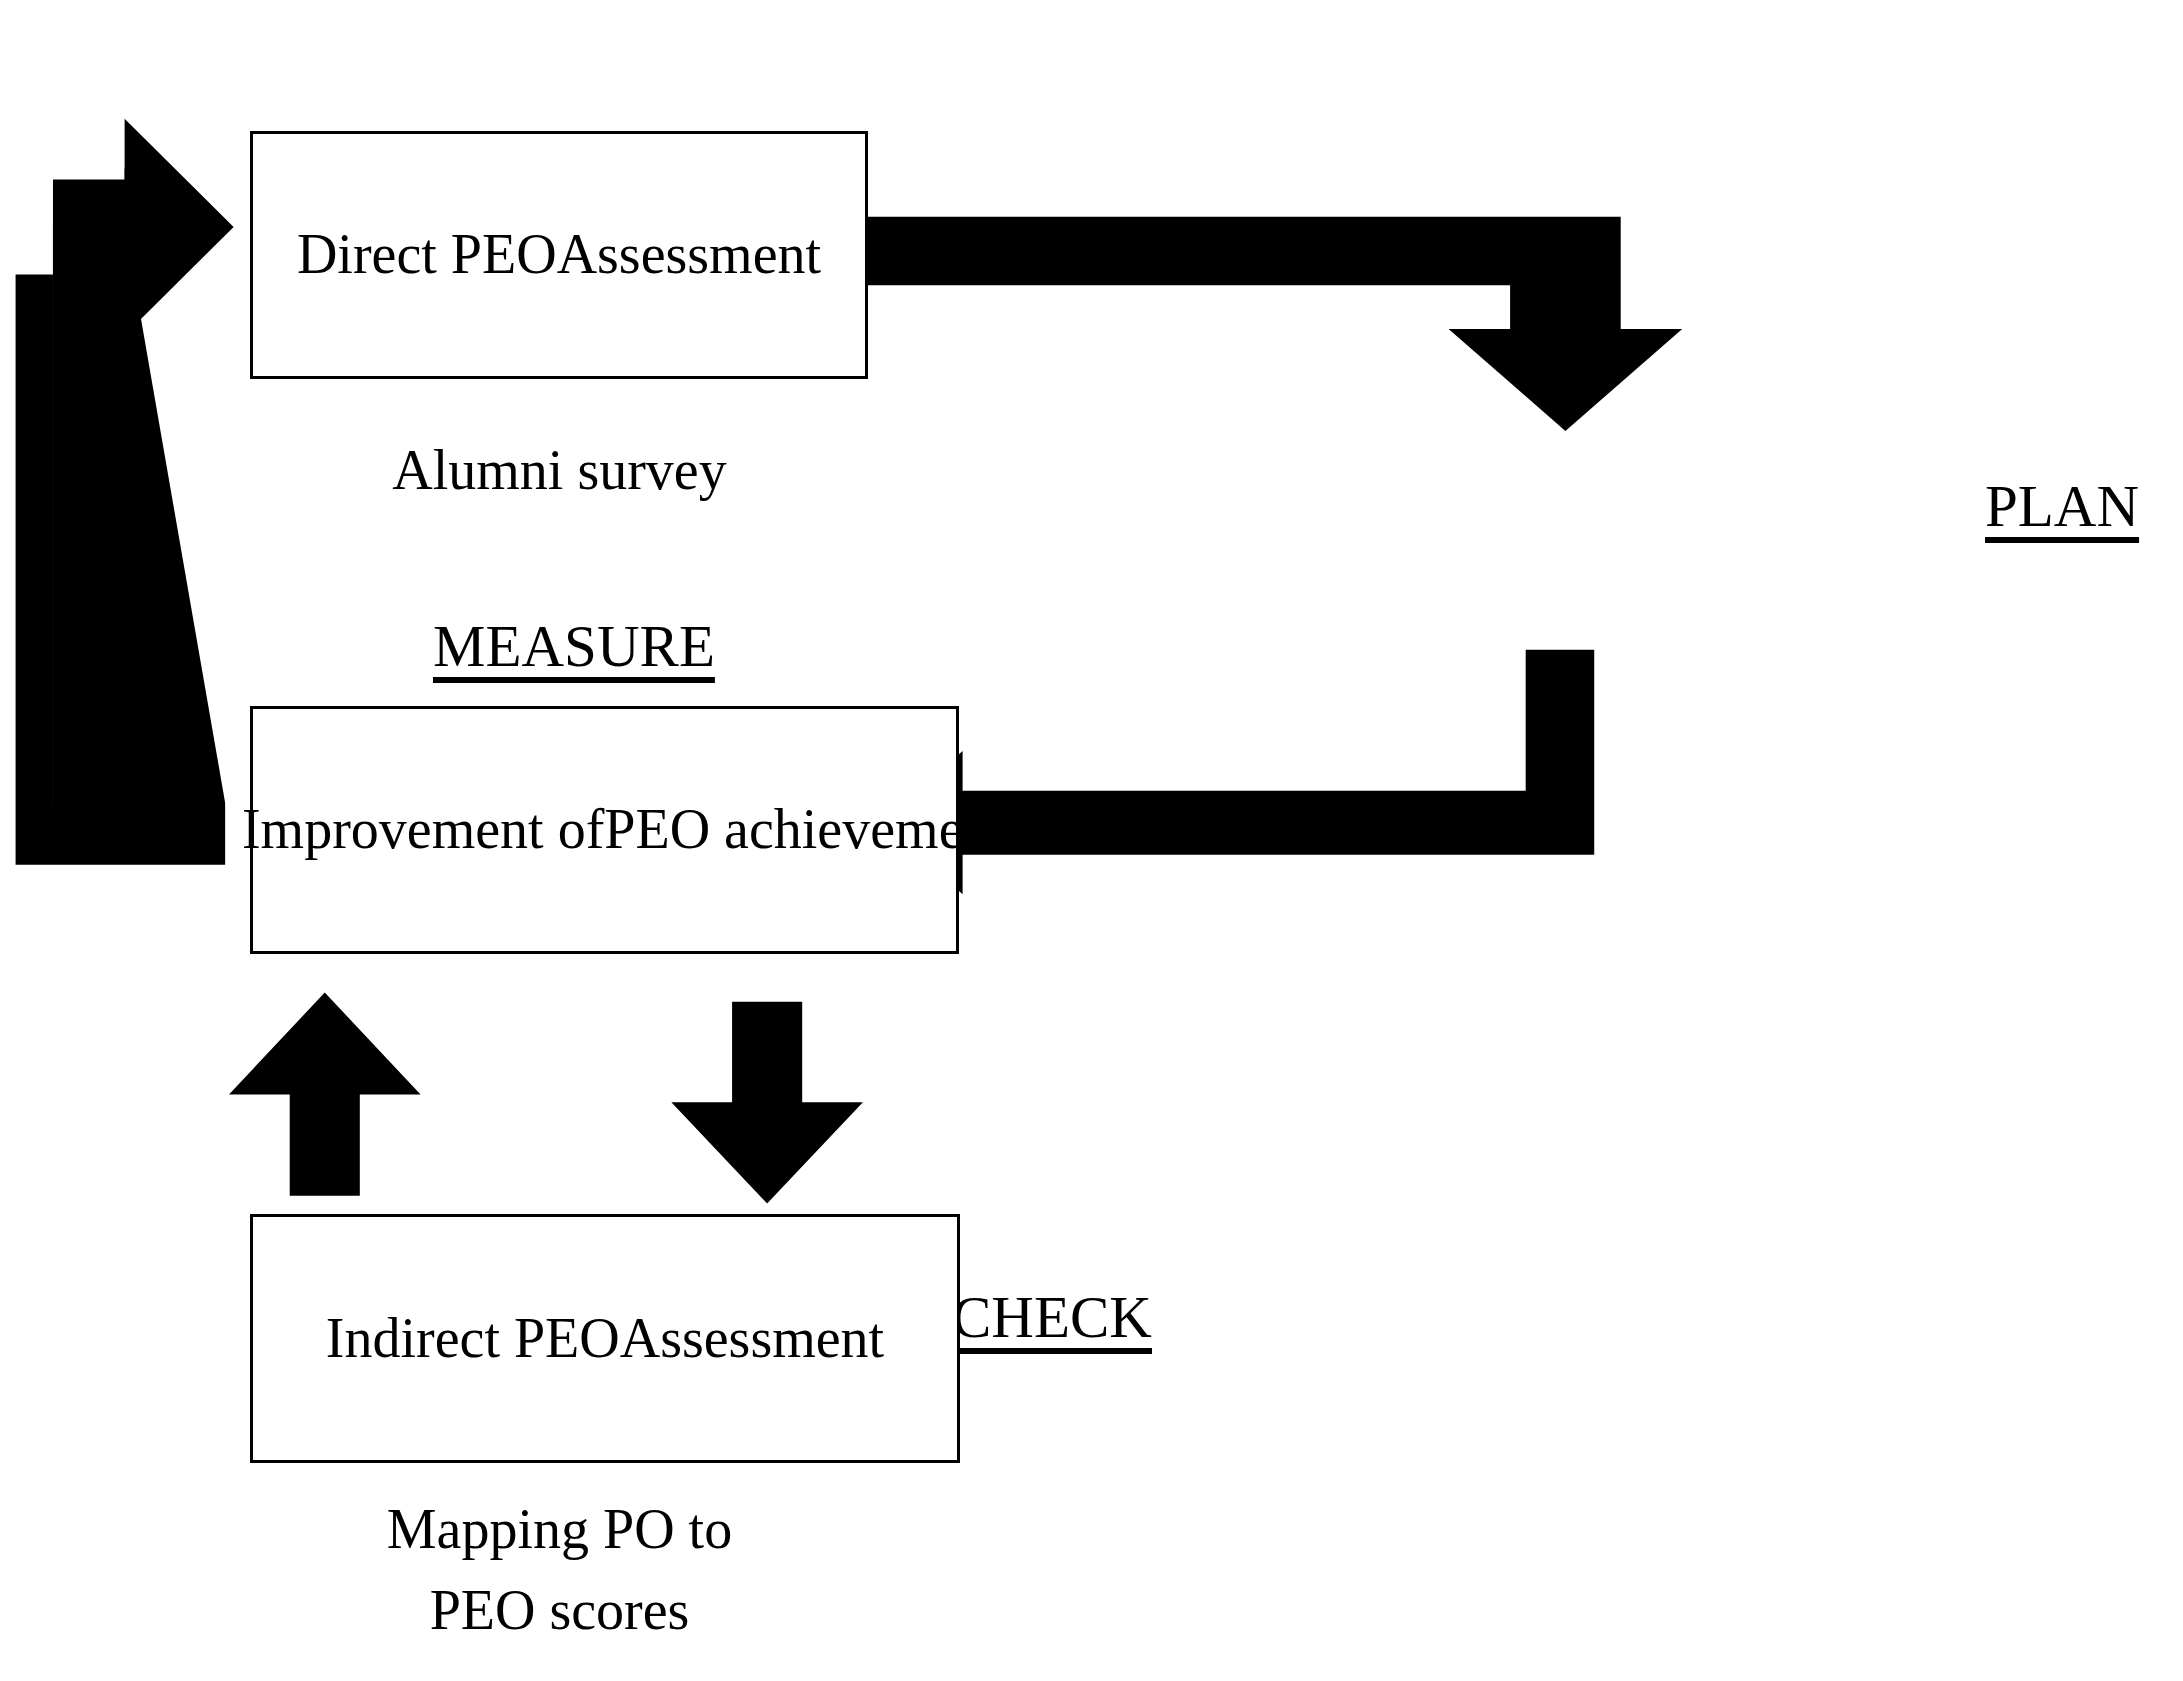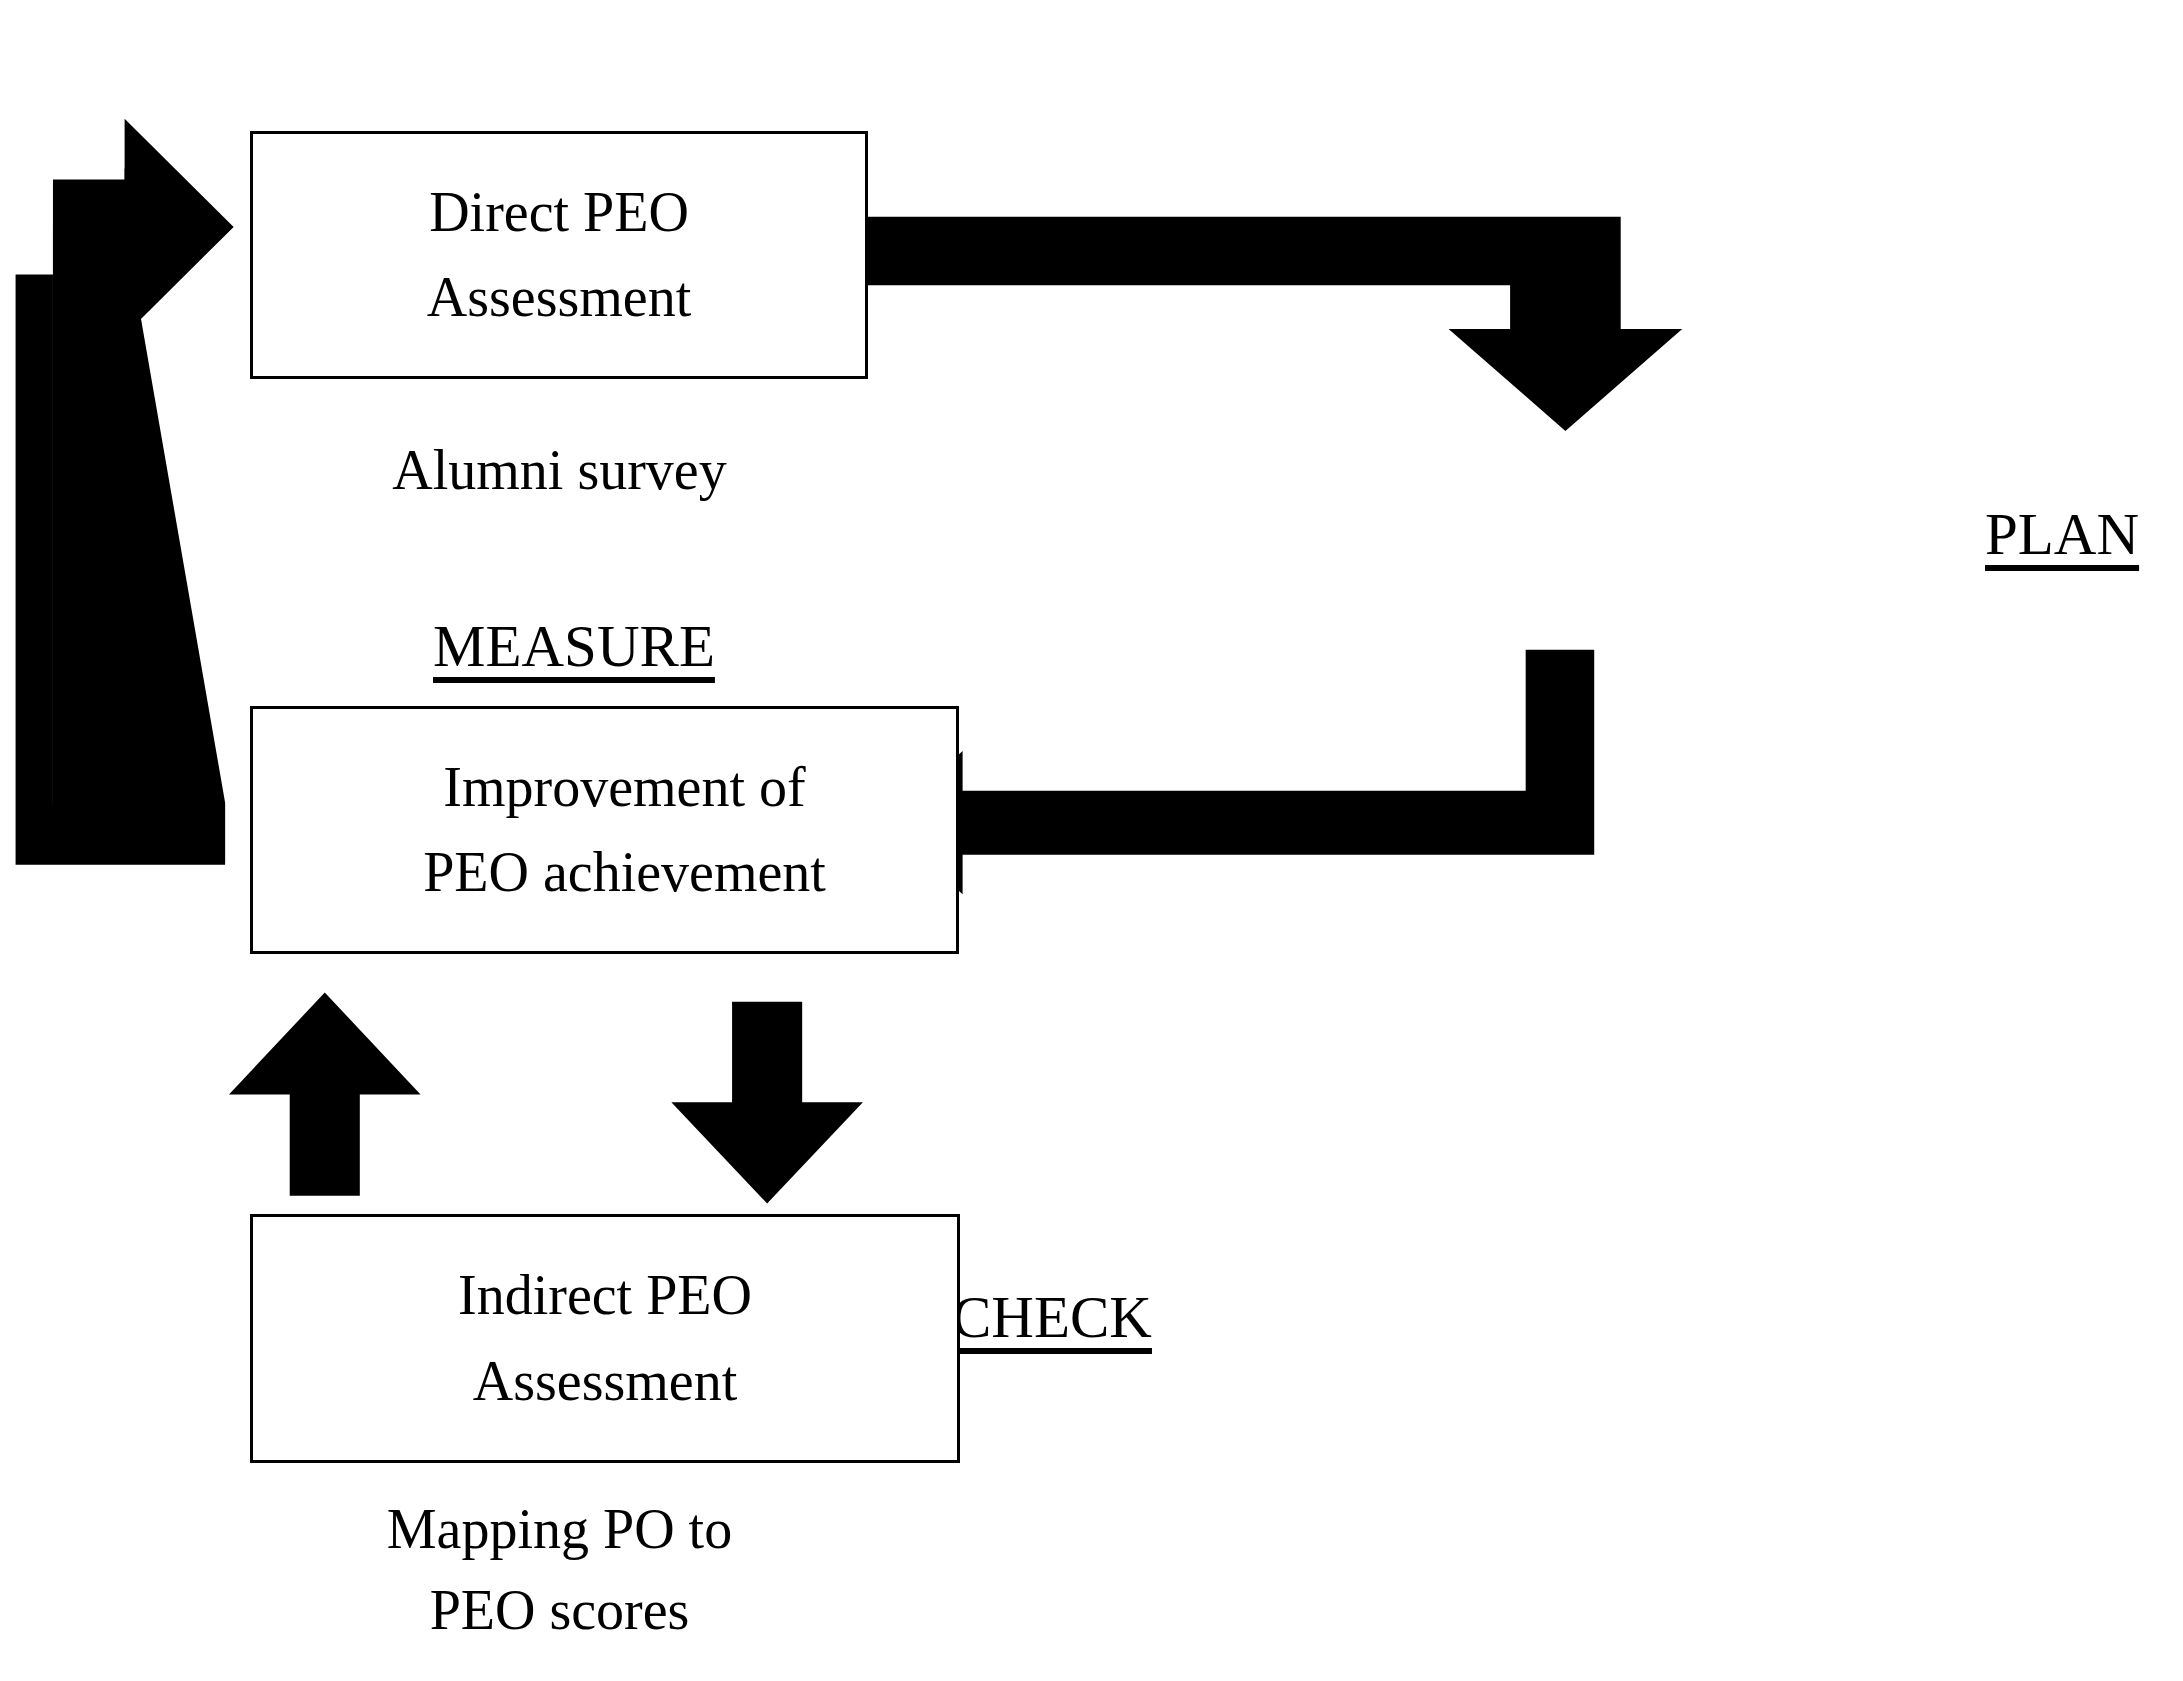--- a/index.html
+++ b/index.html
@@ -26,21 +26,21 @@
     top: 0;
     width: 2183px;
     height: 1682px;
   }
   .node-box {
     position: absolute;
     border: 3.9px solid #000000;
     background: #ffffff;
     box-sizing: border-box;
     display: flex;
-    flex-direction: column;
+    flex-direction: row;
     align-items: center;
     justify-content: center;
     text-align: center;
   }
   .node-line {
     font-size: 56px;
     line-height: 1.52;
     white-space: nowrap;
   }
   .caption {
@@ -59,21 +59,21 @@
     text-underline-offset: 11px;
     white-space: nowrap;
   }
   
   #box-direct      { left: 250px;  top: 131px;  width: 618px;  height: 248px; }
   #box-analysis    { left: 1256px; top: 399px;  width: 618px;  height: 251px; }
   #box-improvement { left: 250px;  top: 706px;  width: 709px;  height: 248px; padding-left: 40px; }
   #box-indirect    { left: 250px;  top: 1214px; width: 710px;  height: 249px; }
 
   #label-measure   { left: 399px;  top: 3.1px; }
-  #label-plan      { left: 1985px; top: 477px; margin-top: 28px; }
+  #label-plan      { left: 1985px; top: 477px; }
   #label-action    { left: 433px;  top: 617px; }
   #label-check     { left: 952px; top: 1288px; }
 
   #caption-alumni  { left: 250px;  top: 430px;  width: 619px; }
   #caption-mapping { left: 250px;  top: 1489px; width: 619px; text-align: center; }
 </style>
 </head>
 <body>
 
 <div id="diagram-root">

